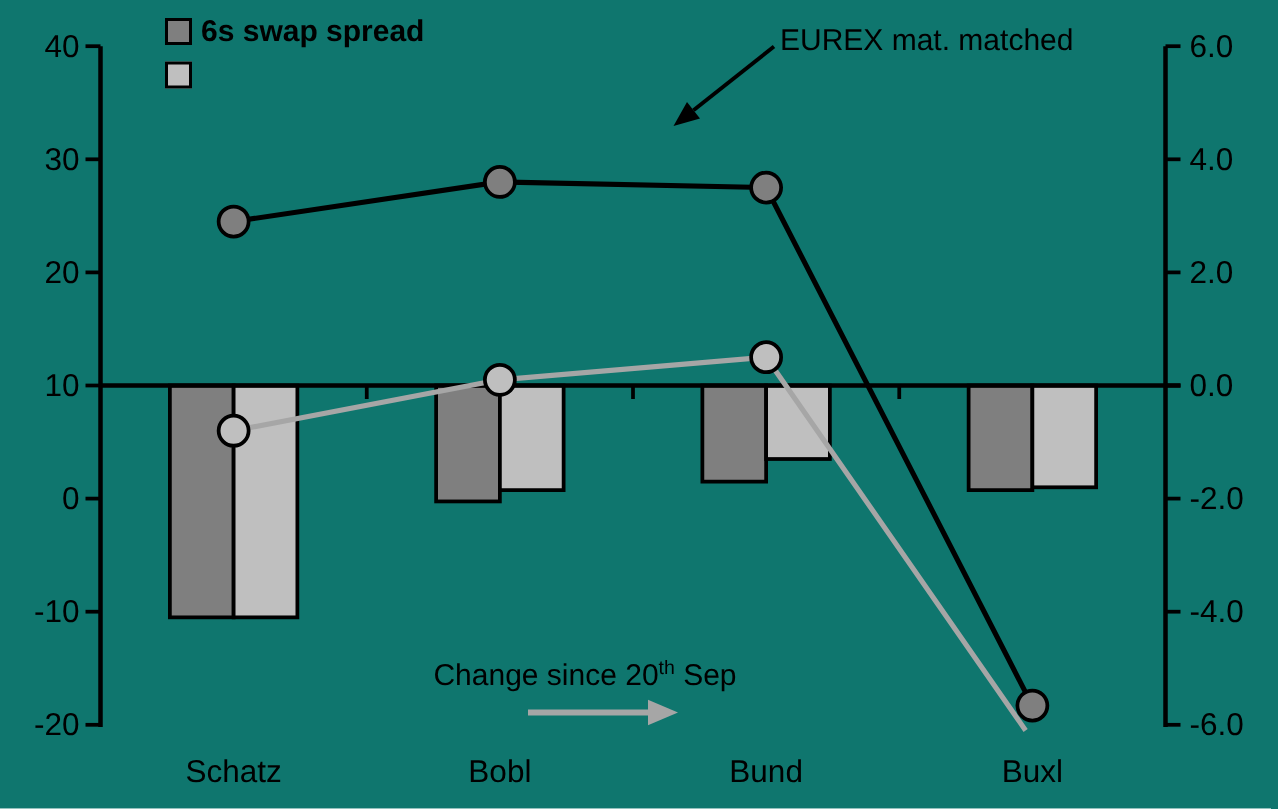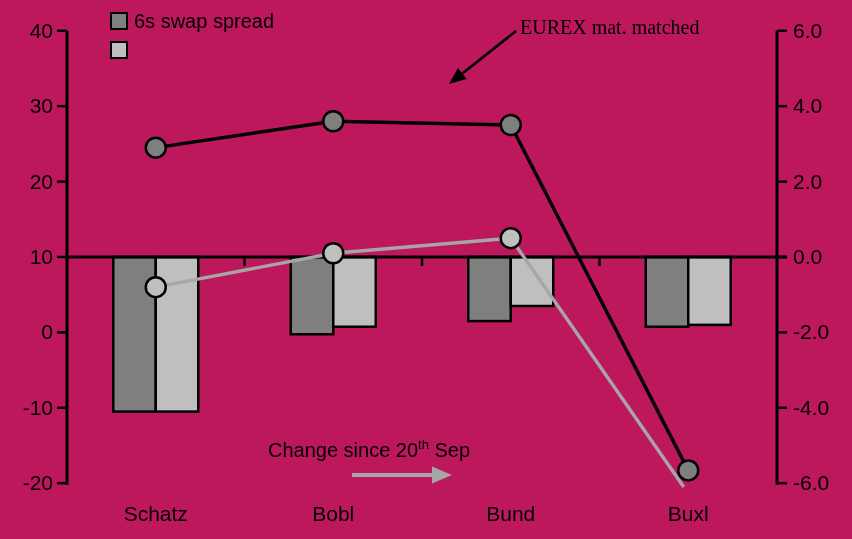--- a/index.html
+++ b/index.html
@@ -1,37 +1,37 @@
 <!DOCTYPE html>
 <html><head>
 <meta charset="utf-8">
 <style>
   html, body { margin: 0; padding: 0; background: #ffffff; }
   body { font-family: "Liberation Sans", sans-serif; color: #000; }
   .stage {
     position: relative;
     width: 852px; height: 539px;
-    background: #be185d;
+    background: #0f766e;
     overflow: hidden;
   }
   svg { position: absolute; left: 0; top: 0; }
   svg text { font-family: "Liberation Sans", sans-serif; fill: #000; }
   .legend {
     position: absolute; left: 110px; top: 10px;
     display: flex; flex-direction: column; gap: 9px;
   }
-  .legend-row { display: flex; align-items: center; gap: 6px; font-size: 20px; line-height: 22px; }
+  .legend-row { display: flex; align-items: center; gap: 6px; font-size: 20px; line-height: 22px; font-weight: bold; }
   .swatch { width: 14px; height: 14px; border: 2px solid #000; flex: 0 0 auto; }
   .curve-note {
     position: absolute; left: 520px; top: 13px;
-    font-size: 20px; line-height: 29px; white-space: nowrap; font-family: Liberation Serif, serif;
+    font-size: 20px; line-height: 29px; white-space: nowrap;
   }
   .change-note {
     position: absolute; left: 268px; top: 437px; width: 244px;
-    font-size: 20px; white-space: nowrap;
+    text-align: center; font-size: 20px; white-space: nowrap;
   }
   .change-note sup { font-size: 13px; }
 </style>
 </head>
 <body>
 
 <div class="stage">
 
   <svg width="852" height="539" viewBox="0 0 852 539">
       <g>

